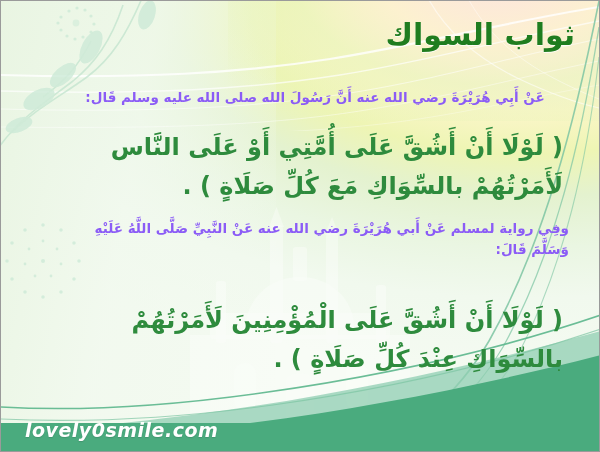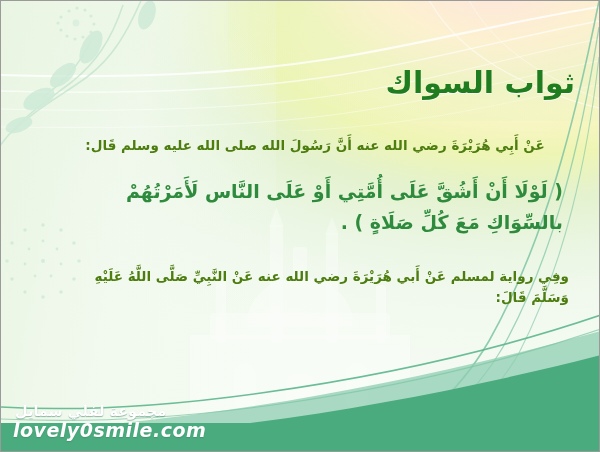--- a/index.html
+++ b/index.html
@@ -99,40 +99,39 @@
     left: 0;
     bottom: 0;
     width: 600px;
     height: 140px;
   }
 
   
   .content {
     position: absolute;
     inset: 0;
-    margin-top: 48px;
   }
 
   .title {
     position: absolute;
     top: 16px;
     right: 24px;
     font-size: 30px;
     font-weight: bold;
     color: #1f7d1f;
     letter-spacing: 0px;
     text-shadow: 0 1px 0 rgba(255,255,255,0.75);
     direction: rtl;
   }
 
   .narrator {
     position: absolute;
     direction: rtl;
     text-align: center;
-    color: #4d7c0f;
+    color: #8b5cf6;
     font-size: 13.5px;
     font-weight: bold;
     line-height: 1.55;
   }
 
   .narrator-1 {
     top: 86px;
     right: 30px;
     left: 60px;
   }
@@ -141,21 +140,21 @@
     top: 217px;
     right: 30px;
     left: 66px;
     text-align: right;
   }
 
   .hadith {
     position: absolute;
     direction: rtl;
     color: #2e8b3d;
-    font-size: 19px;
+    font-size: 24px;
     font-weight: bold;
     line-height: 1.62;
     text-align: right;
   }
 
   .hadith-1 {
     top: 127px;
     right: 36px;
     left: 88px;
   }
@@ -191,21 +190,21 @@
     bottom: 32px;
     color: #ffffff;
     font-size: 14.5px;
     font-weight: bold;
     direction: rtl;
     text-shadow: 0 1px 1px rgba(60,130,100,0.55);
   }
 
   .footer-url {
     position: absolute;
-    left: 12px;
+    left: 24px;
     bottom: 10px;
     color: #ffffff;
     font-size: 19px;
     font-style: italic;
     font-weight: bold;
     letter-spacing: 0.5px;
     font-family: "DejaVu Sans", "Liberation Sans", sans-serif;
     text-shadow: 0 1px 1px rgba(60,130,100,0.5);
   }
 </style>
@@ -323,20 +322,20 @@
 
     <div class="title">ثواب السواك</div>
 
     <div class="narrator narrator-1">عَنْ أَبِي هُرَيْرَةَ رضي الله عنه  أَنَّ رَسُولَ الله صلى الله عليه وسلم قَال:</div>
 
     <div class="hadith hadith-1">( لَوْلَا أَنْ أَشُقَّ عَلَى أُمَّتِي أَوْ عَلَى النَّاس لَأَمَرْتُهُمْ بالسِّوَاكِ مَعَ كُلِّ صَلَاةٍ ) .</div>
 
 
     <div class="narrator narrator-2">وفِي رواية لمسلم  عَنْ أَبي هُرَيْرَةَ رضي الله عنه عَنْ النَّبِيِّ صَلَّى اللَّهُ عَلَيْهِ وَسَلَّمَ قَالَ:</div>
 
-
-
-    <div class="footer-ar">مجموعة لفلي سمايل</div>
+    <div class="hadith hadith-2">( لَوْلَا أَنْ أَشُقَّ عَلَى الْمُؤْمِنِينَ لَأَمَرْتُهُمْ بالسِّوَاكِ عِنْدَ كُلِّ صَلَاةٍ ) .</div>
+
+
 
     <div class="footer-url">lovely0smile.com</div>
 
   </div>
 </div>
 
 </body></html>

